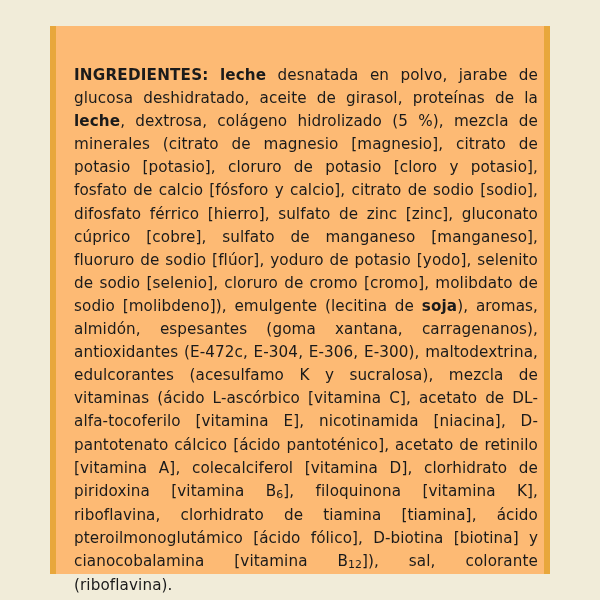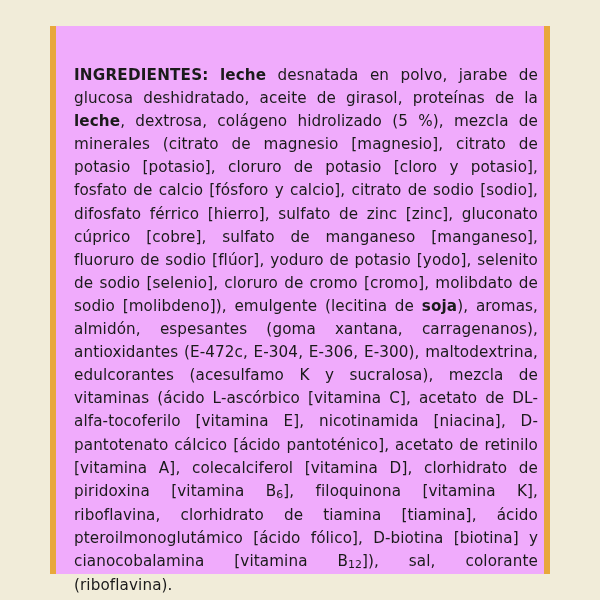--- a/index.html
+++ b/index.html
@@ -12,21 +12,21 @@
     background: #f1ecd9;
     font-family: "DejaVu Sans", sans-serif;
     overflow: hidden;
   }
   .label-panel {
     position: absolute;
     left: 50px;
     top: 26px;
     width: 500px;
     height: 548px;
-    background: #f0abfc;
+    background: #fdba74;
     border-left: 6px solid #e8a73c;
     border-right: 6px solid #e8a73c;
     box-sizing: border-box;
   }
   .ingredients-block {
     position: absolute;
     left: 18px;
     top: 38px;
     width: 464px;
     color: #1b1b1b;

